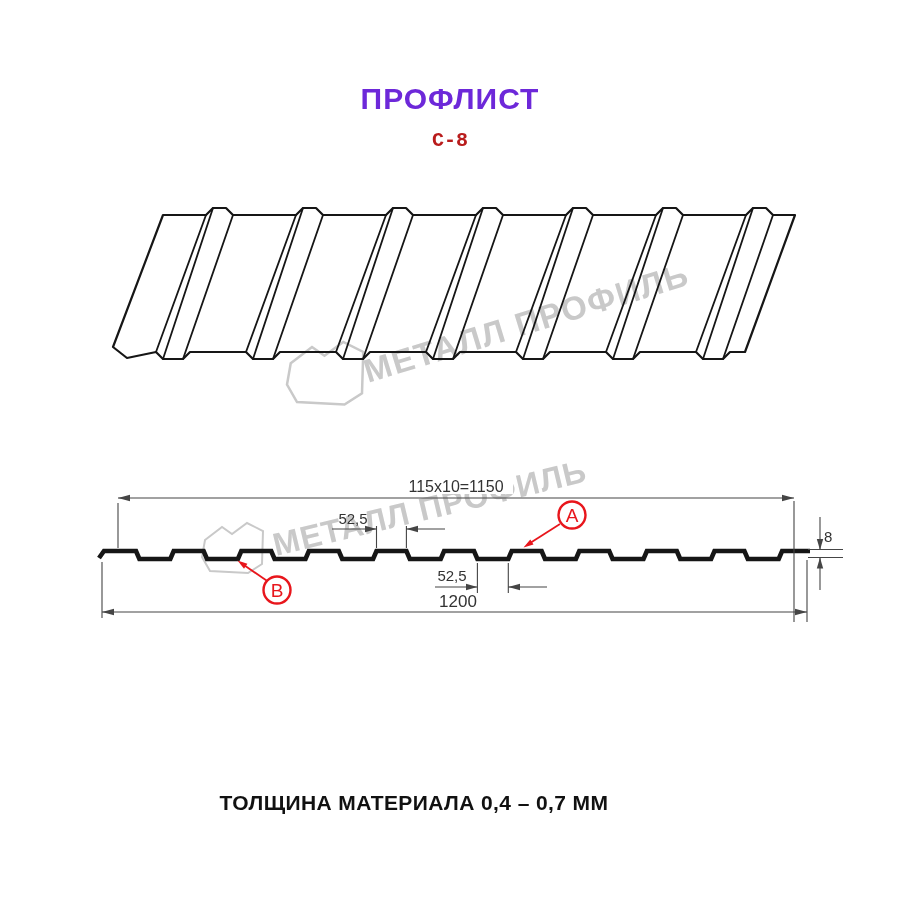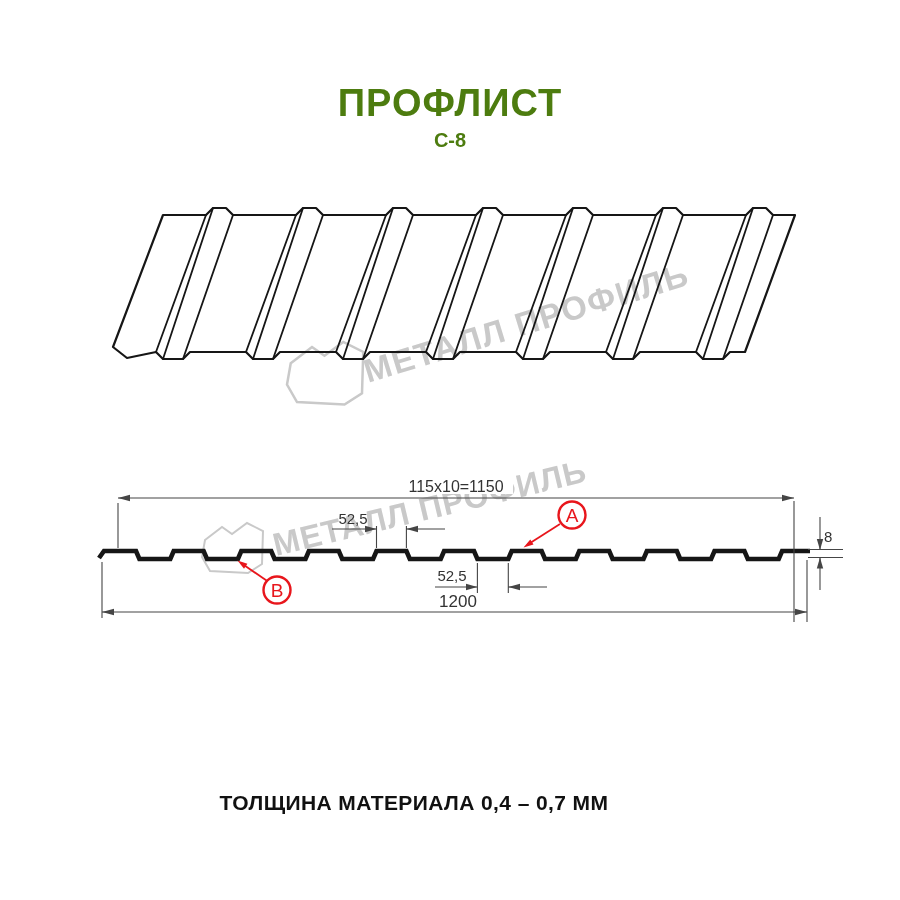--- a/index.html
+++ b/index.html
@@ -2,25 +2,25 @@
 <html><head>
 <meta charset="utf-8">
 <style>
   html,body{margin:0;padding:0;}
   body{
     width:900px;height:900px;position:relative;background:#ffffff;
     font-family:"Liberation Sans", sans-serif;overflow:hidden;
   }
   .title{
     position:absolute;left:0;top:82px;width:900px;text-align:center;
-    font-size:38px;font-weight:800;letter-spacing:1px;color:#4d7c0f;
+    font-size:30px;font-weight:800;letter-spacing:1px;color:#6d28d9;
   }
   .subtitle{
     position:absolute;left:0;top:129px;width:900px;text-align:center;
-    font-size:20px;font-weight:600;color:#4d7c0f;
+    font-size:20px;font-weight:600;color:#b91c1c;font-family:Liberation Mono, monospace;
   }
   .caption{
     position:absolute;left:0;top:791px;width:828px;text-align:center;
     font-size:21px;font-weight:600;letter-spacing:0.4px;color:#111111;
   }
   svg{position:absolute;left:0;top:0;}
   svg text{font-family:"Liberation Sans", sans-serif;}
 </style>
 </head>
 <body>

